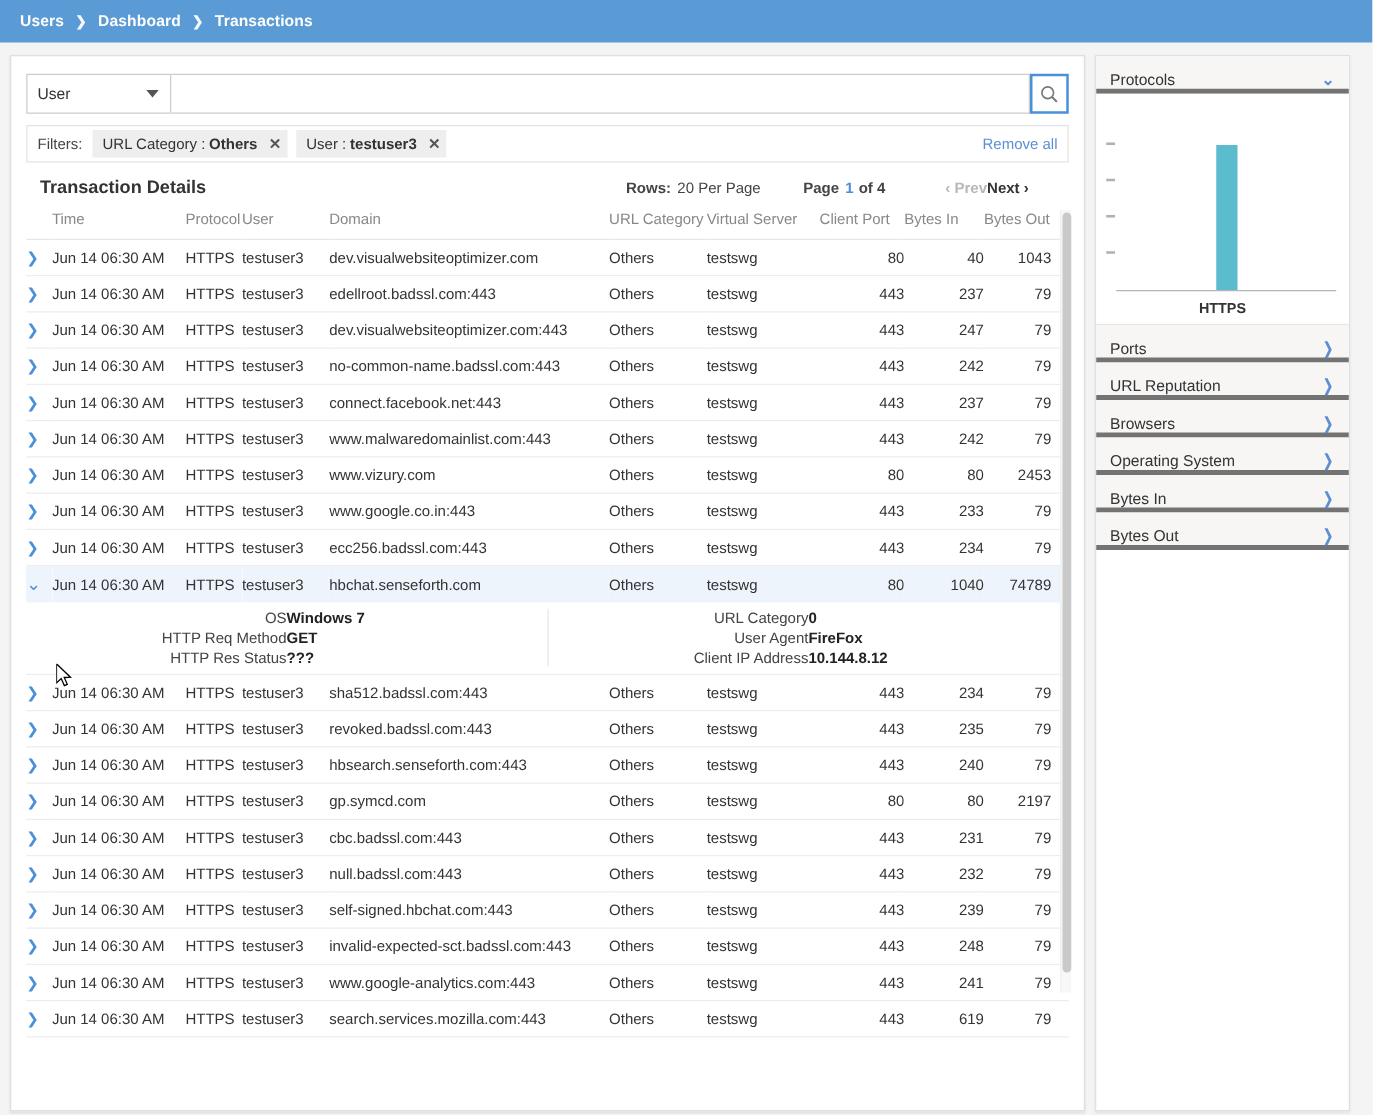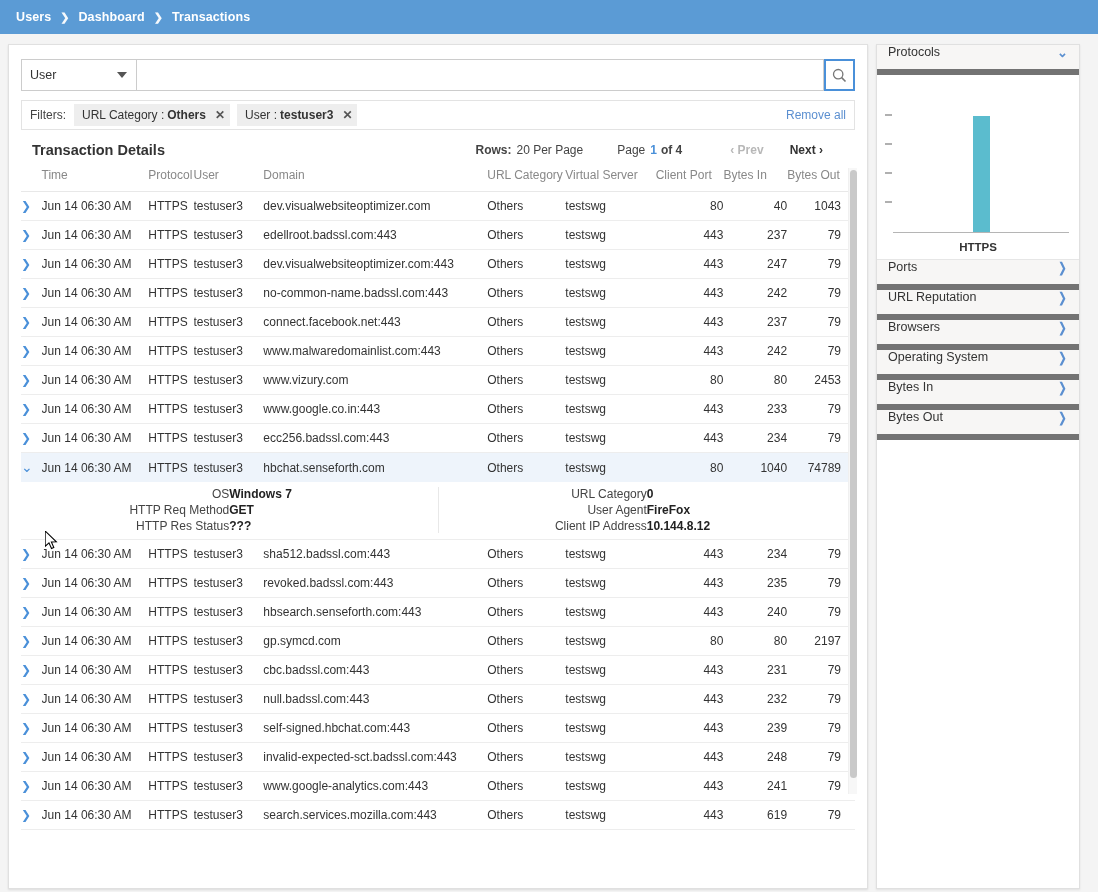--- a/index.html
+++ b/index.html
@@ -154,29 +154,29 @@
     margin-left: auto;
     display: flex;
     align-items: center;
     gap: 0;
     font-size: 12px;
     color: #444;
     padding-right: 32px;
   }
   .pg-rows-lbl { font-weight: bold; }
   .pg-rows-val { margin-left: 5px; margin-right: 34px; }
-  .pg-page-lbl { font-weight: normal; }
+  .pg-page-lbl { font-weight: bold; }
   .pg-page-num { color: #4a90d9; font-weight: bold; margin: 0 4px 0 5px; }
   .pg-of { font-weight: bold; }
   .pg-prev {
     color: #b8b8b8; margin-left: 48px; cursor: default;
     font-weight: bold; white-space: nowrap;
   }
   .pg-next {
-    color: #333; margin-left: 26px; cursor: pointer;
+    color: #333; cursor: pointer;
     font-weight: bold; white-space: nowrap;
   }
 
   
   .table-wrap {
     margin: 0 12px;
     position: relative;
     height: 628px;
   }
   table.txn {
@@ -281,24 +281,24 @@
   .summary-head {
     padding: 13px 12px 13px 12px;
     font-size: 14px;
     font-weight: bold;
     color: #333;
     border-bottom: 1px solid #e6e6e6;
   }
   .acc-item {
     height: 30px;
     display: flex;
-    align-items: flex-start;
+    align-items: flex-end;
     padding: 0 11px;
     background: #f7f6f5;
-    border-bottom: 6px solid #737373;
+    border-bottom: 4px solid #737373;
     font-size: 12.5px;
     color: #333;
     cursor: pointer;
   }
   .acc-item .arrow {
     margin-left: auto;
     color: #5b8fd0;
     font-weight: bold;
     font-size: 13px;
   }

